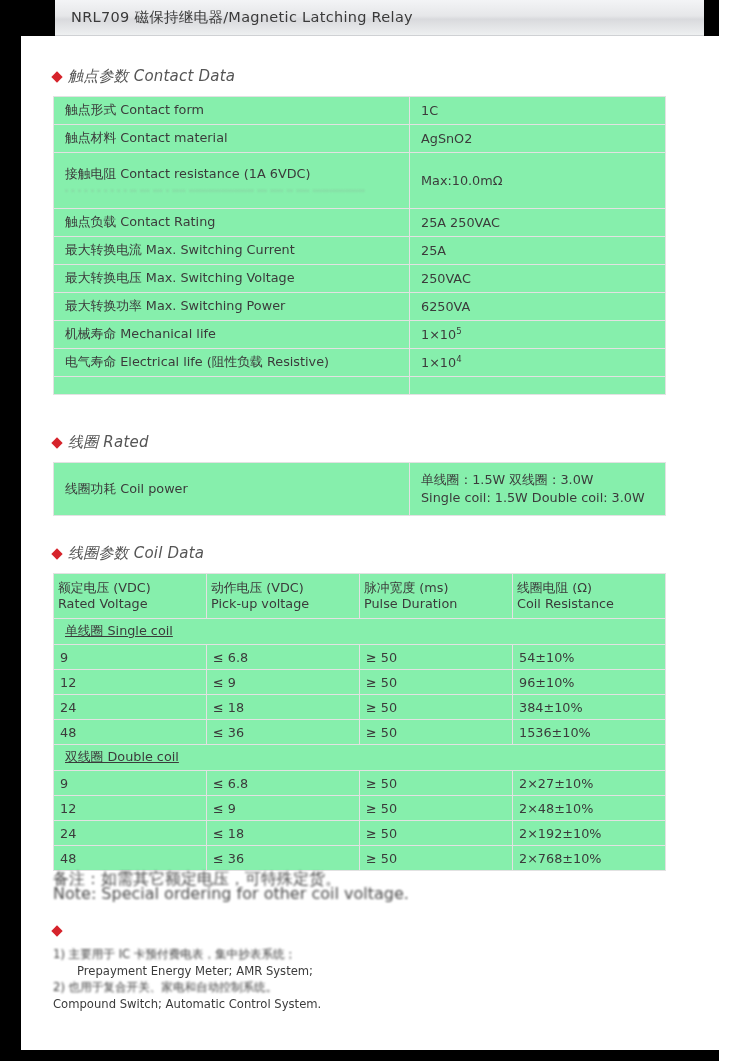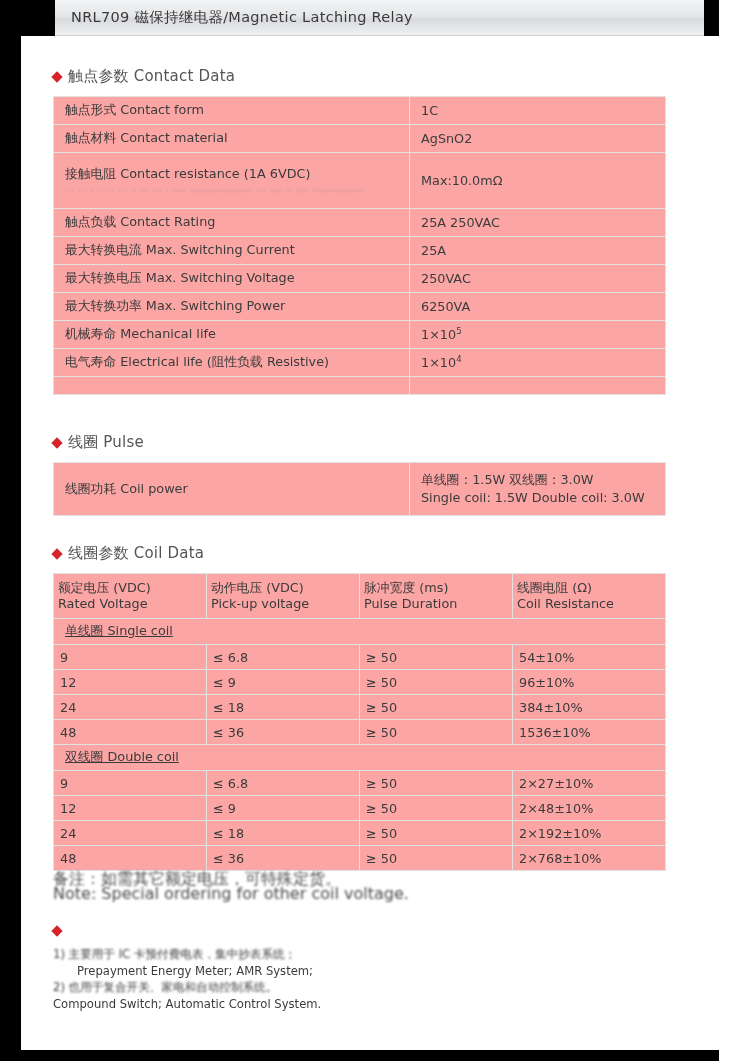--- a/index.html
+++ b/index.html
@@ -50,20 +50,21 @@
     letter-spacing: .3px;
     padding-left: 16px;
   }
 
   
   .sect {
     display: flex;
     align-items: center;
     gap: 7px;
     margin: 0 0 10px 0;
+    font-style: italic;
   }
   .diamond {
     width: 8px;
     height: 8px;
     background: #d6232b;
     transform: rotate(45deg);
     flex: none;
     display: inline-block;
   }
   .sect-title {
@@ -75,21 +76,21 @@
 
   .body {
     padding: 0 53px 0 53px;
   }
   .spacer-1 { height: 31px; }
 
   
   table.tbl {
     width: 100%;
     border-collapse: collapse;
-    background: #fca5a5;
+    background: #86efac;
     table-layout: fixed;
   }
   table.tbl td, table.tbl th {
     border: 1px solid #e2e2e2;
     font-size: 12.8px;
     color: #3b3b3b;
     font-weight: normal;
     text-align: left;
     vertical-align: middle;
   }
@@ -266,21 +267,21 @@
           <td class="lbl"></td>
           <td></td>
         </tr>
       </tbody>
     </table>
 
     <div class="spacer-2"></div>
 
     <div class="sect">
       <span class="diamond"></span>
-      <span class="sect-title">线圈 Pulse</span>
+      <span class="sect-title">线圈 Rated</span>
     </div>
 
     <table class="tbl coil-tbl">
       <tbody>
         <tr>
           <td class="lbl">线圈功耗  Coil power</td>
           <td class="two-line">
             <div>单线圈：1.5W  双线圈：3.0W</div>
             <div>Single coil: 1.5W  Double coil: 3.0W</div>
           </td>

